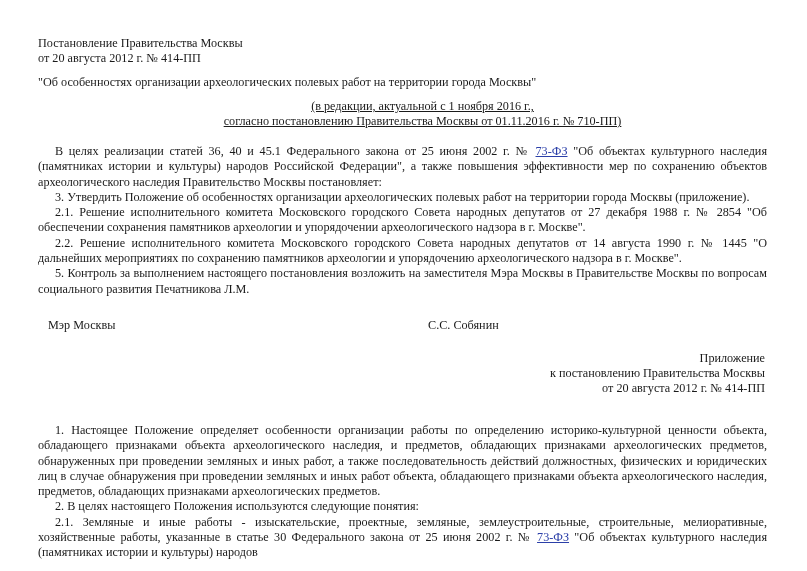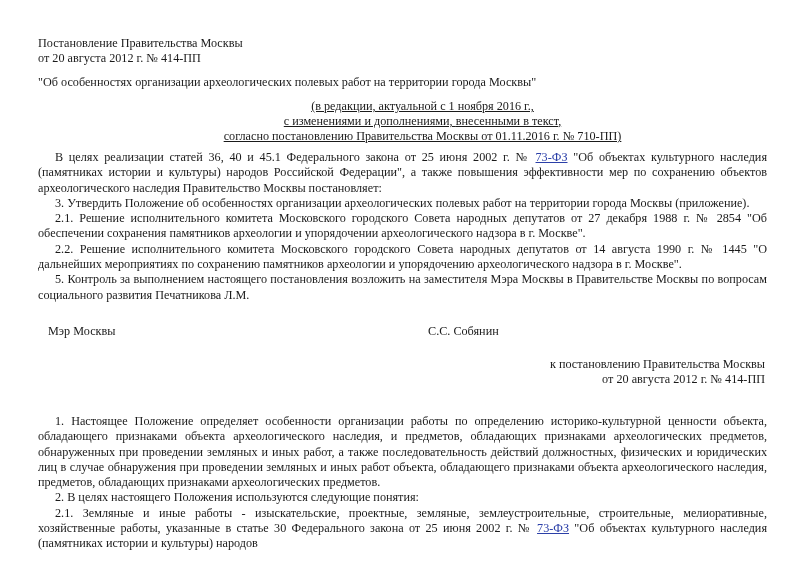--- a/index.html
+++ b/index.html
@@ -20,36 +20,36 @@
 
 <div class="page">
 
   <div class="line">Постановление Правительства Москвы</div>
   <div class="line">от 20 августа 2012 г. № 414-ПП</div>
   <div class="gap" style="height:9px"></div>
   <div class="line">"Об особенностях организации археологических полевых работ на территории города Москвы"</div>
   <div class="gap" style="height:9px"></div>
 
   <div class="line center" style="padding-left:40px">(в редакции, актуальной с 1 ноября 2016 г.,</div>
-  <div class="line center" style="padding-left:40px"><span>с изменениями и дополнениями, </span><span class="ul">внесенными в текст</span><span>,</span></div>
   <div class="line center" style="padding-left:40px">согласно  постановлению Правительства Москвы от 01.11.2016 г. № 710-ПП)</div>
 
-  <p class="p indent" style="margin-top:6px"><span>В целях реализации статей 36, 40 и 45.1 Федерального закона от 25 июня 2002 г. № </span><a class="link">73-ФЗ</a><span> "Об объектах культурного наследия (памятниках истории и культуры) народов Российской Федерации", а также повышения эффективности мер по сохранению объектов археологического наследия Правительство Москвы постановляет:</span></p>
+  <p class="p indent" style="margin-top:15px"><span>В целях реализации статей 36, 40 и 45.1 Федерального закона от 25 июня 2002 г. № </span><a class="link">73-ФЗ</a><span> "Об объектах культурного наследия (памятниках истории и культуры) народов Российской Федерации", а также повышения эффективности мер по сохранению объектов археологического наследия Правительство Москвы постановляет:</span></p>
   <p class="p indent">3. Утвердить Положение об особенностях организации археологических полевых работ на территории города Москвы (приложение).</p>
   <p class="p indent">2.1. Решение исполнительного комитета Московского городского Совета народных депутатов от 27 декабря 1988 г. № 2854 "Об обеспечении сохранения памятников археологии и упорядочении археологического надзора в г. Москве".</p>
   <p class="p indent">2.2. Решение исполнительного комитета Московского городского Совета народных депутатов от 14 августа 1990 г. № 1445 "О дальнейших мероприятиях по сохранению памятников археологии и упорядочению археологического надзора в г. Москве".</p>
   <p class="p indent">5. Контроль за выполнением настоящего постановления возложить на заместителя Мэра Москвы в Правительстве Москвы по вопросам социального развития Печатникова Л.М.</p>
 
   <div style="height:21px"></div>
   <div class="line" style="position:relative;height:15px">
     <span style="position:absolute;left:10px">Мэр Москвы</span>
     <span style="position:absolute;left:390px">С.С. Собянин</span>
   </div>
 
   <div style="height:18px"></div>
+  <div class="line right" style="padding-right:2px">Приложение</div>
   <div class="line right" style="padding-right:2px">к постановлению Правительства Москвы</div>
   <div class="line right" style="padding-right:2px">от 20 августа 2012 г. № 414-ПП</div>
 
   <div style="height:15px"></div>
   <div style="height:12px"></div>
 
   <p class="p indent">1. Настоящее Положение определяет особенности организации работы по определению историко-культурной ценности объекта, обладающего признаками объекта археологического наследия, и предметов, обладающих признаками археологических предметов, обнаруженных при проведении земляных и иных работ, а также последовательность действий должностных, физических и юридических лиц в случае обнаружения при проведении земляных и иных работ объекта, обладающего признаками объекта археологического наследия, предметов, обладающих признаками археологических предметов.</p>
   <p class="p indent">2. В целях настоящего Положения используются следующие понятия:</p>
   <p class="p indent"><span>2.1. Земляные и иные работы - изыскательские, проектные, земляные, землеустроительные, строительные, мелиоративные, хозяйственные работы, указанные в статье 30 Федерального закона от 25 июня 2002 г. № </span><a class="link">73-ФЗ</a><span> "Об объектах культурного наследия (памятниках истории и культуры) народов</span></p>
 

